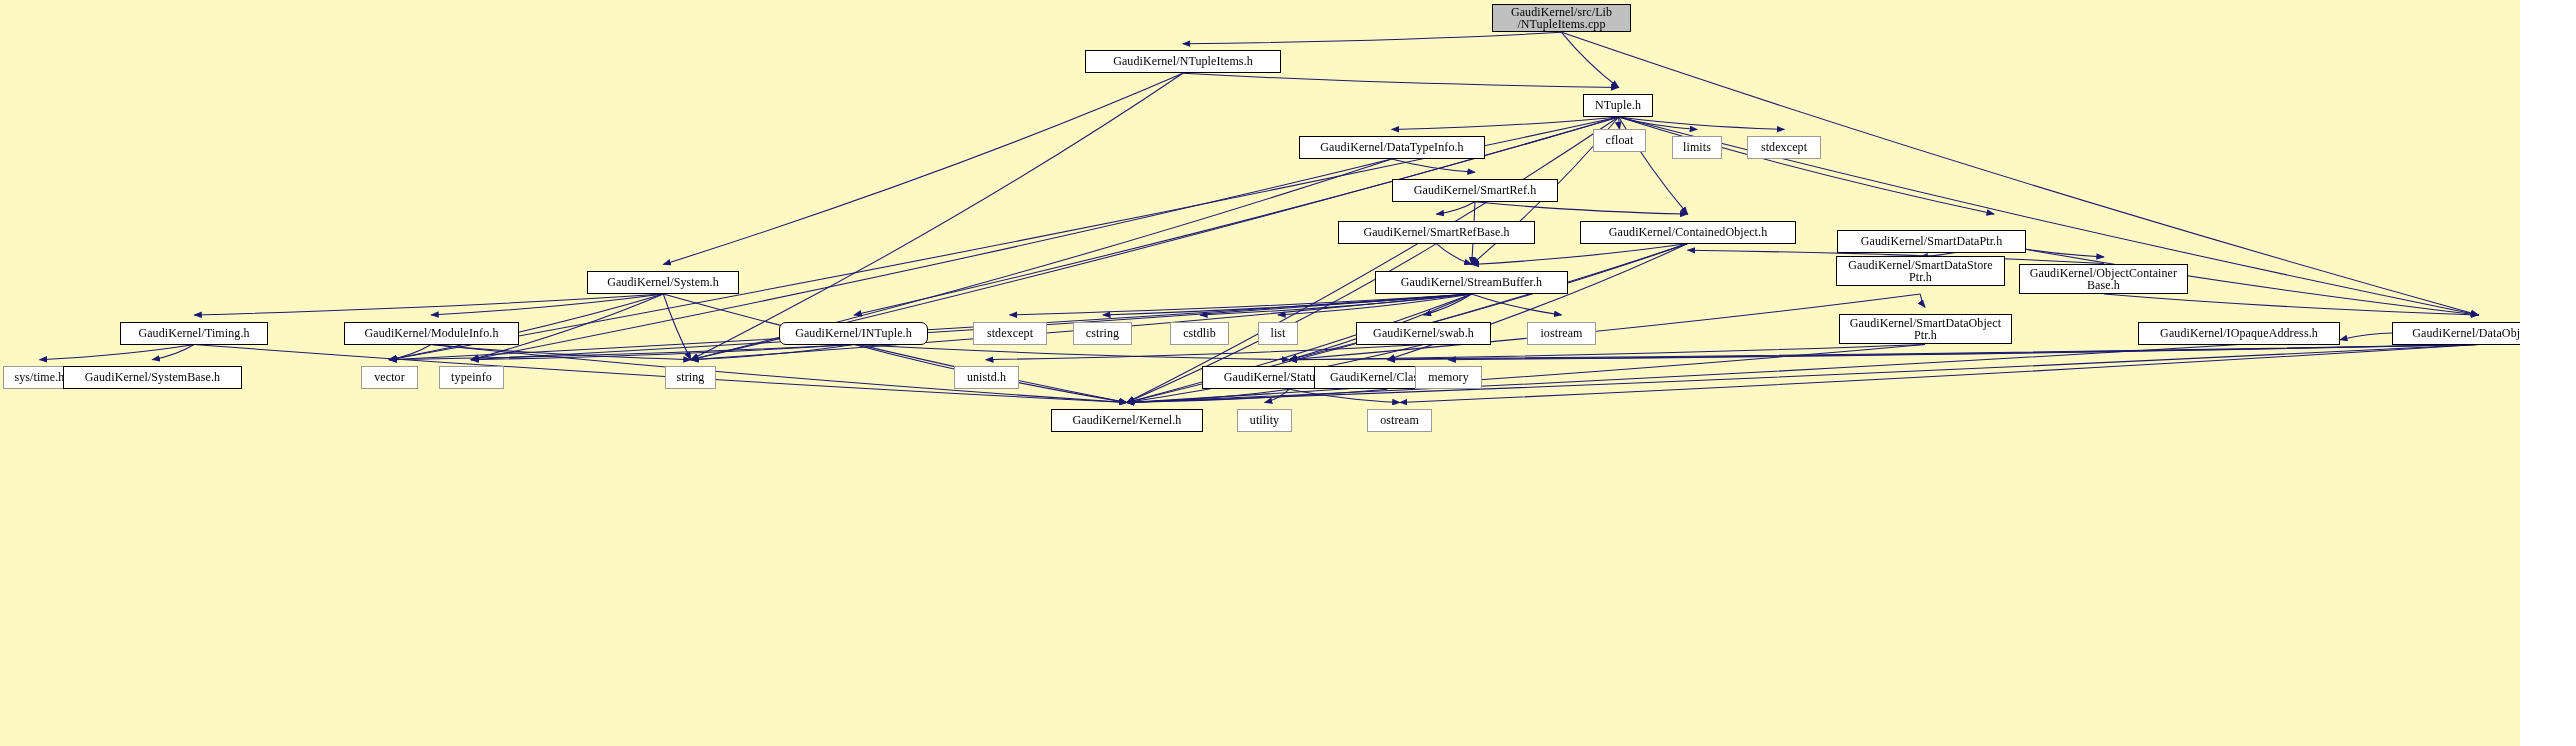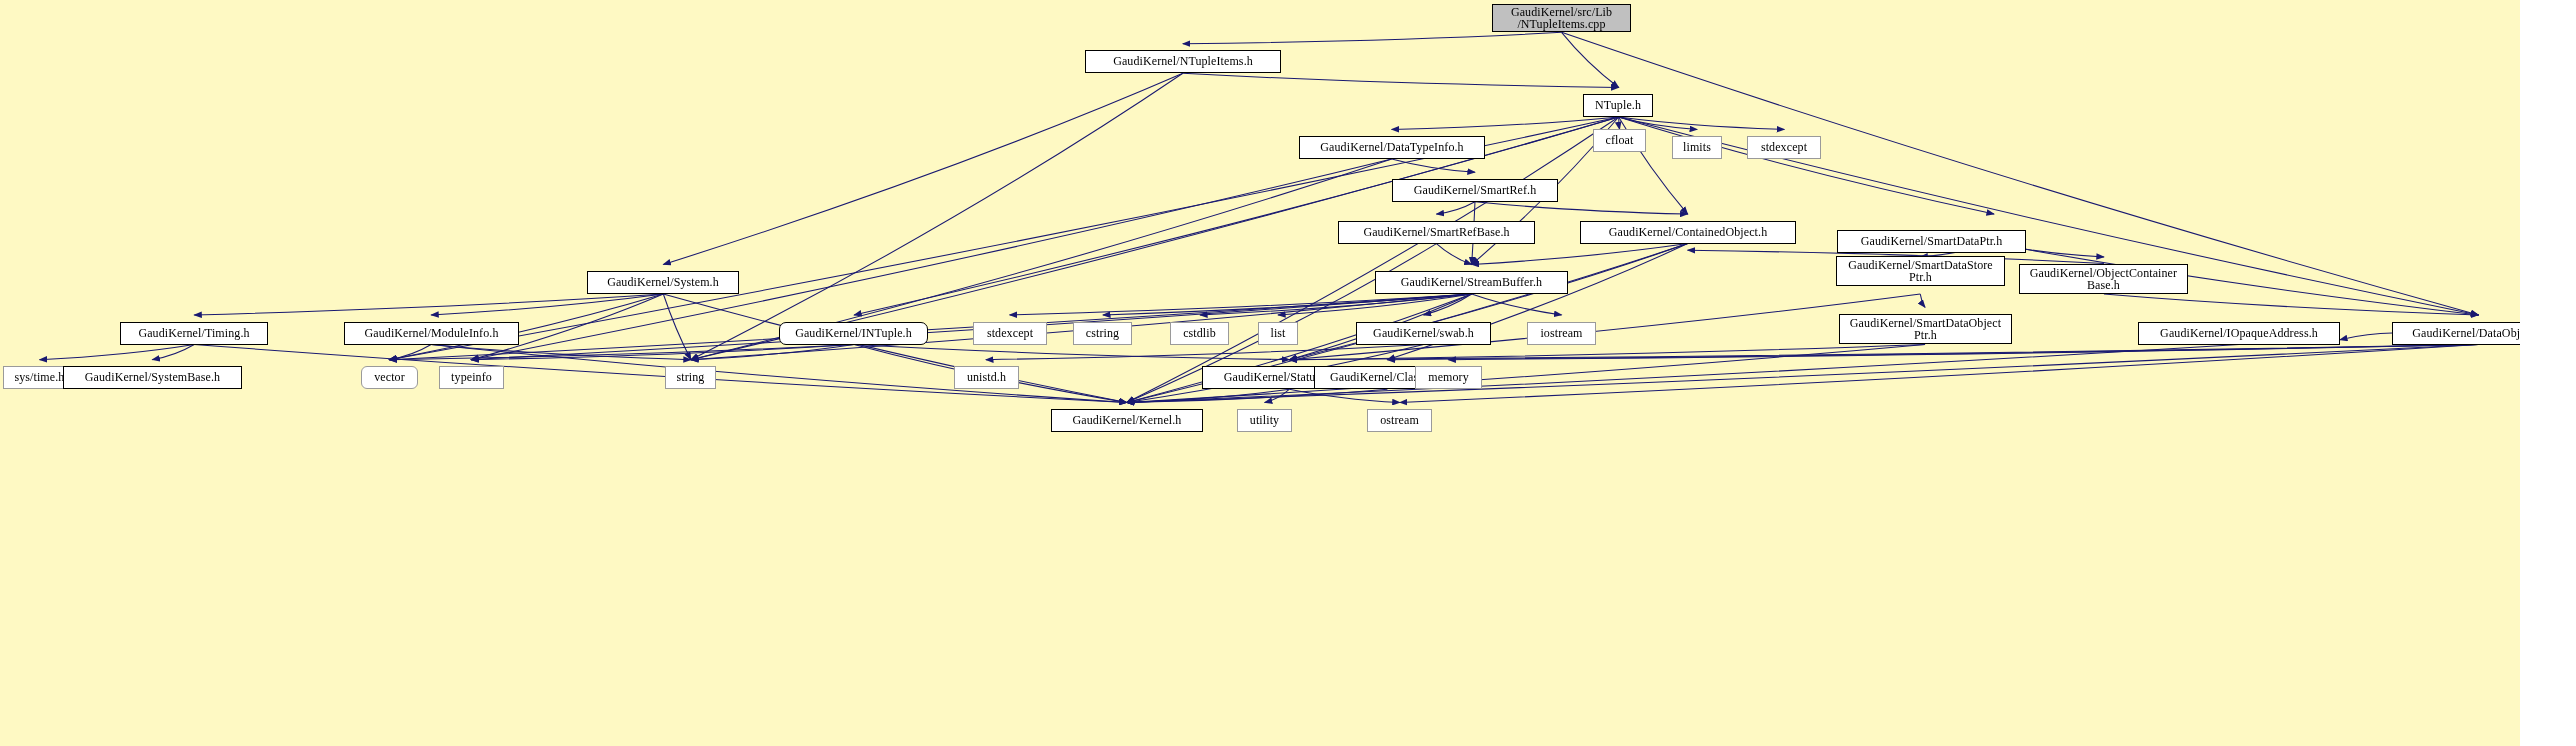--- a/index.html
+++ b/index.html
@@ -167,21 +167,21 @@
       <div class="node sys" style="left: 973px; top: 322px; width: 74px; height: 23px;">stdexcept</div>
       <div class="node sys" style="left: 1073px; top: 322px; width: 59px; height: 23px;">cstring</div>
       <div class="node sys" style="left: 1170px; top: 322px; width: 59px; height: 23px;">cstdlib</div>
       <div class="node sys" style="left: 1258px; top: 322px; width: 40px; height: 23px;">list</div>
       <div class="node" style="left: 1356px; top: 322px; width: 135px; height: 23px;">GaudiKernel/swab.h</div>
       <div class="node sys" style="left: 1527px; top: 322px; width: 69px; height: 23px;">iostream</div>
       <div class="node" style="left: 2138px; top: 322px; width: 202px; height: 23px;">GaudiKernel/IOpaqueAddress.h</div>
       <div class="node" style="left: 2392px; top: 322px; width: 172px; height: 23px;">GaudiKernel/DataObject.h</div>
       <div class="node sys" style="left: 2.9px; top: 366px; width: 73px; height: 23px;">sys/time.h</div>
       <div class="node" style="left: 63px; top: 366px; width: 179px; height: 23px;">GaudiKernel/SystemBase.h</div>
-      <div class="node sys" style="left: 361px; top: 366px; width: 57px; height: 23px; border-radius: 6px;">vector</div>
+      <div class="node sys" style="left: 361px; top: 366px; width: 57px; height: 23px;">vector</div>
       <div class="node sys" style="left: 439px; top: 366px; width: 65px; height: 23px;">typeinfo</div>
       <div class="node sys" style="left: 665px; top: 366px; width: 51px; height: 23px;">string</div>
       <div class="node sys" style="left: 954px; top: 366px; width: 65px; height: 23px;">unistd.h</div>
       <div class="node" style="left: 1202px; top: 366px; width: 175px; height: 23px;">GaudiKernel/StatusCode.h</div>
       <div class="node" style="left: 1314px; top: 366px; width: 147px; height: 23px;">GaudiKernel/ClassID.h</div>
       <div class="node sys" style="left: 1415px; top: 366px; width: 67px; height: 23px;">memory</div>
       <div class="node" style="left: 1051px; top: 409px; width: 152px; height: 23px;">GaudiKernel/Kernel.h</div>
       <div class="node sys" style="left: 1237px; top: 409px; width: 55px; height: 23px;">utility</div>
       <div class="node sys" style="left: 1367px; top: 409px; width: 65px; height: 23px;">ostream</div>
     </div>

